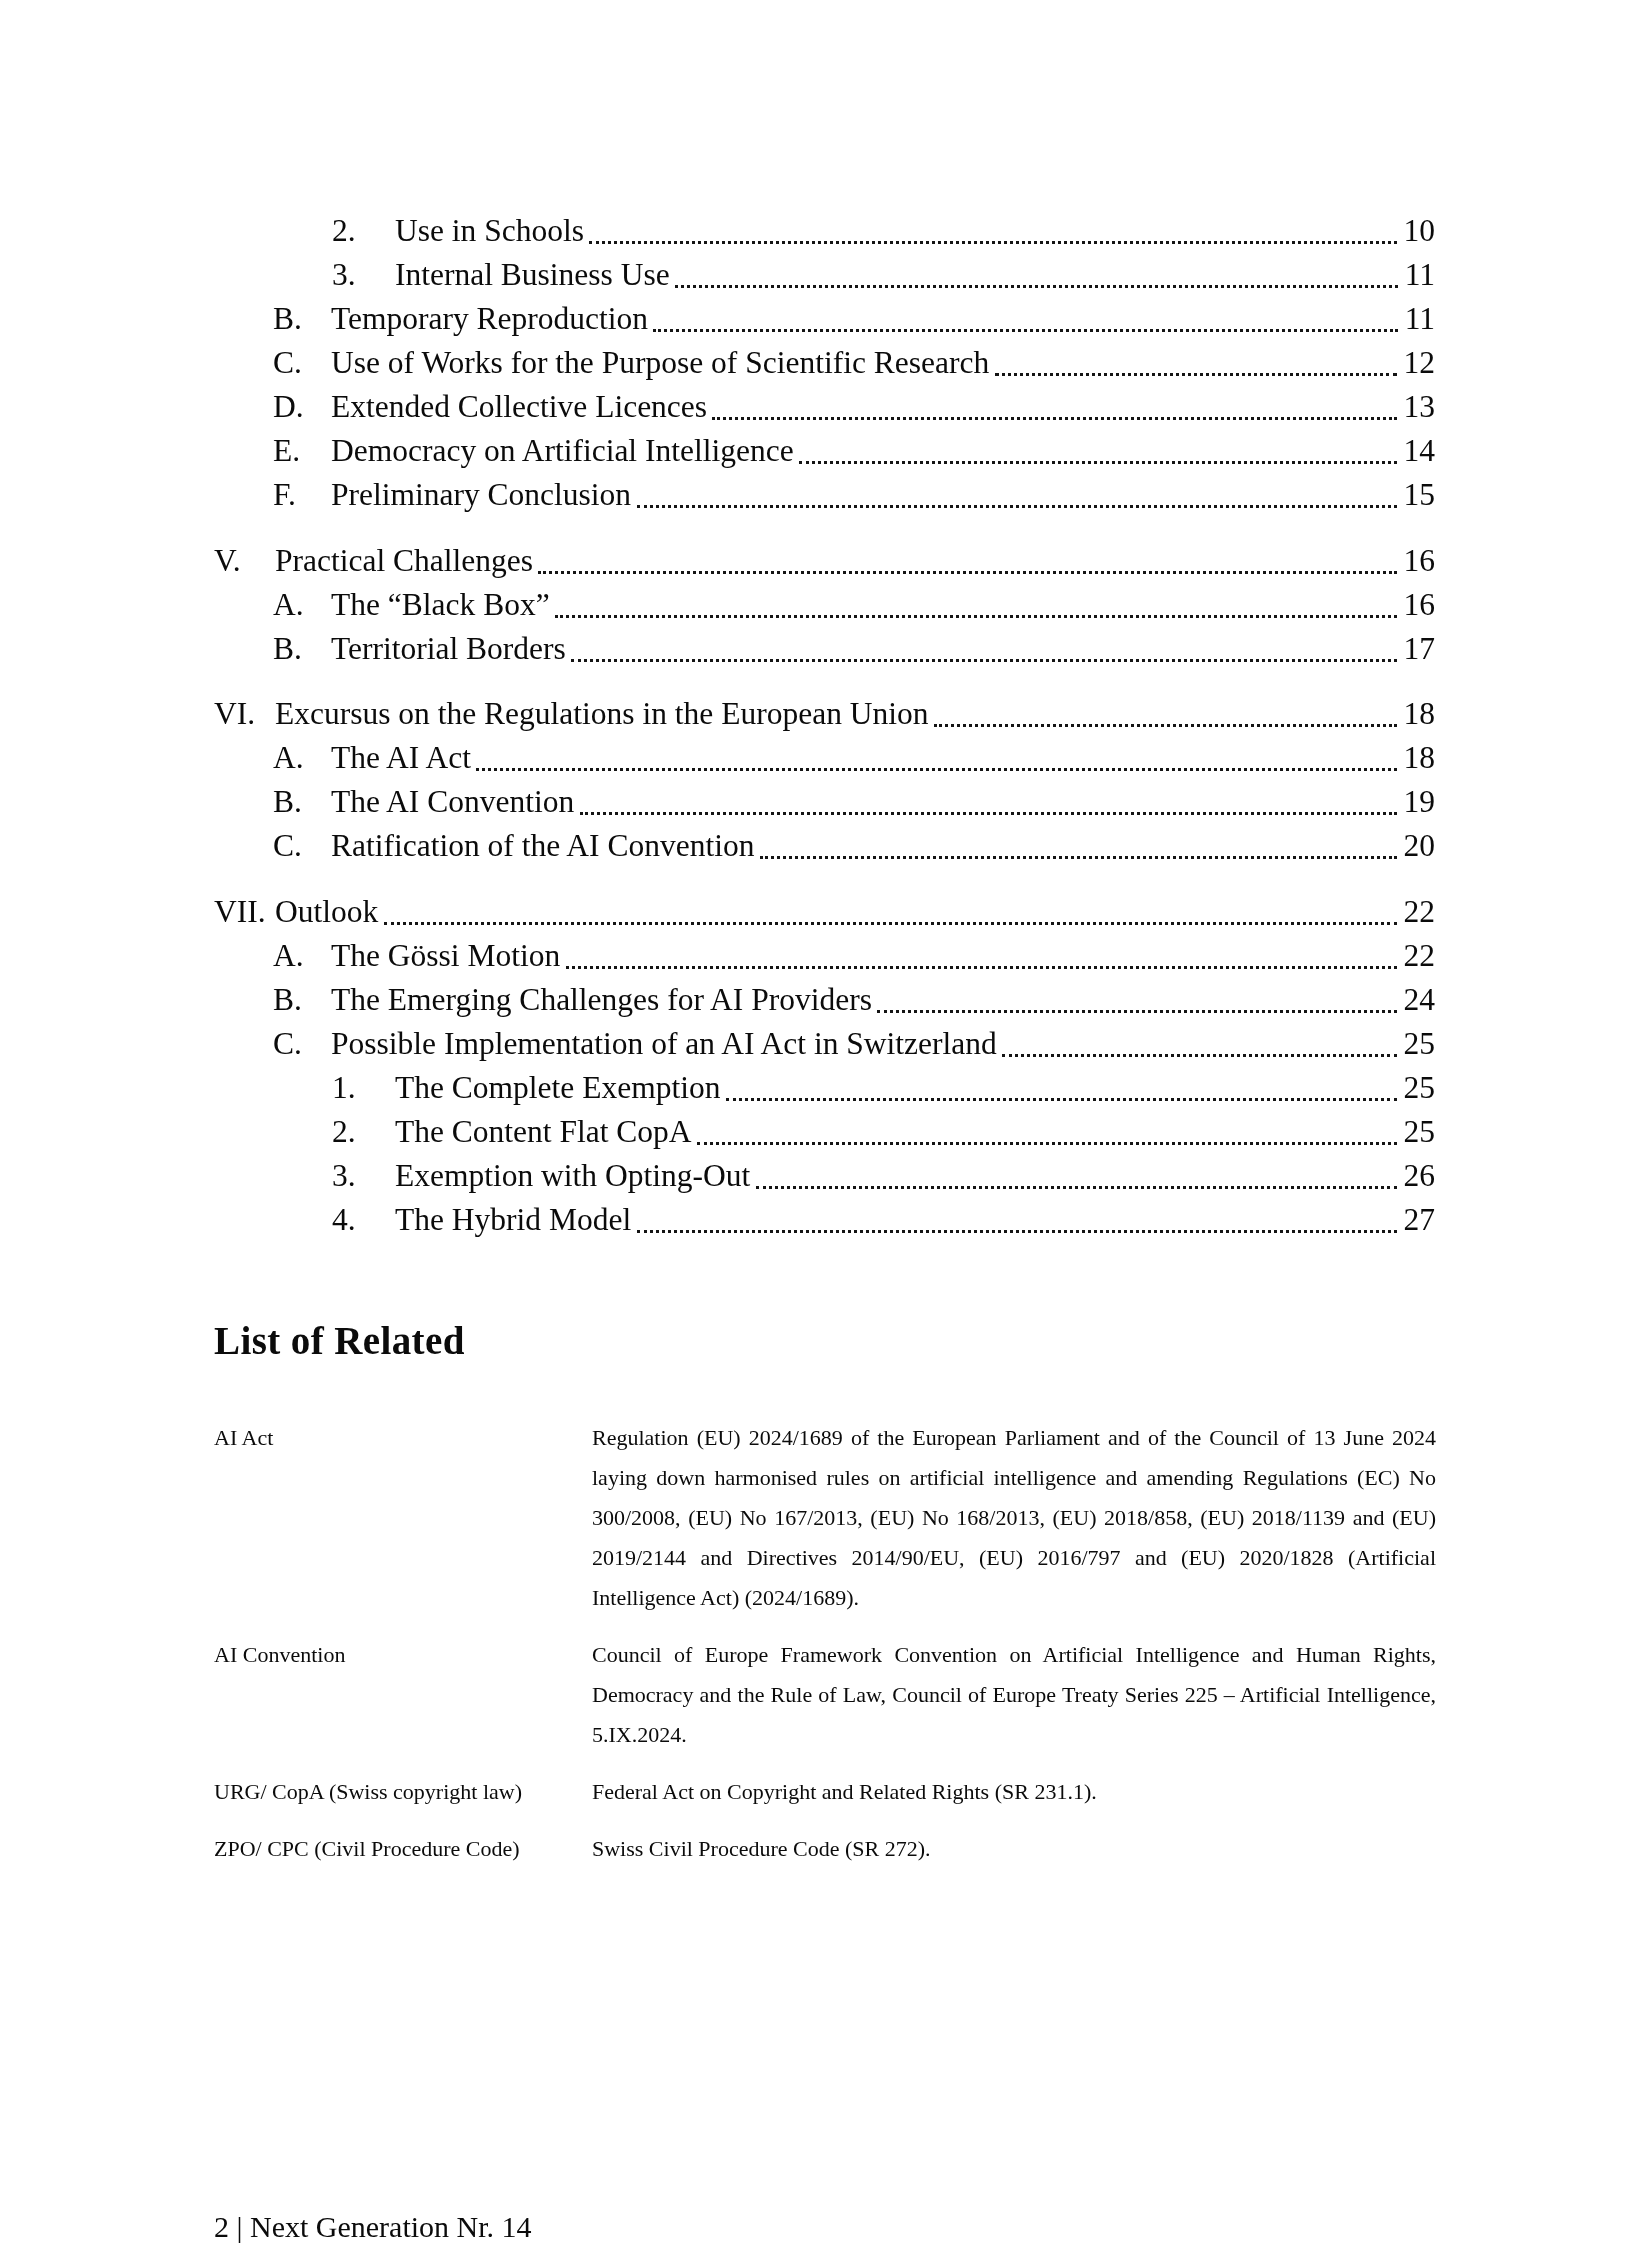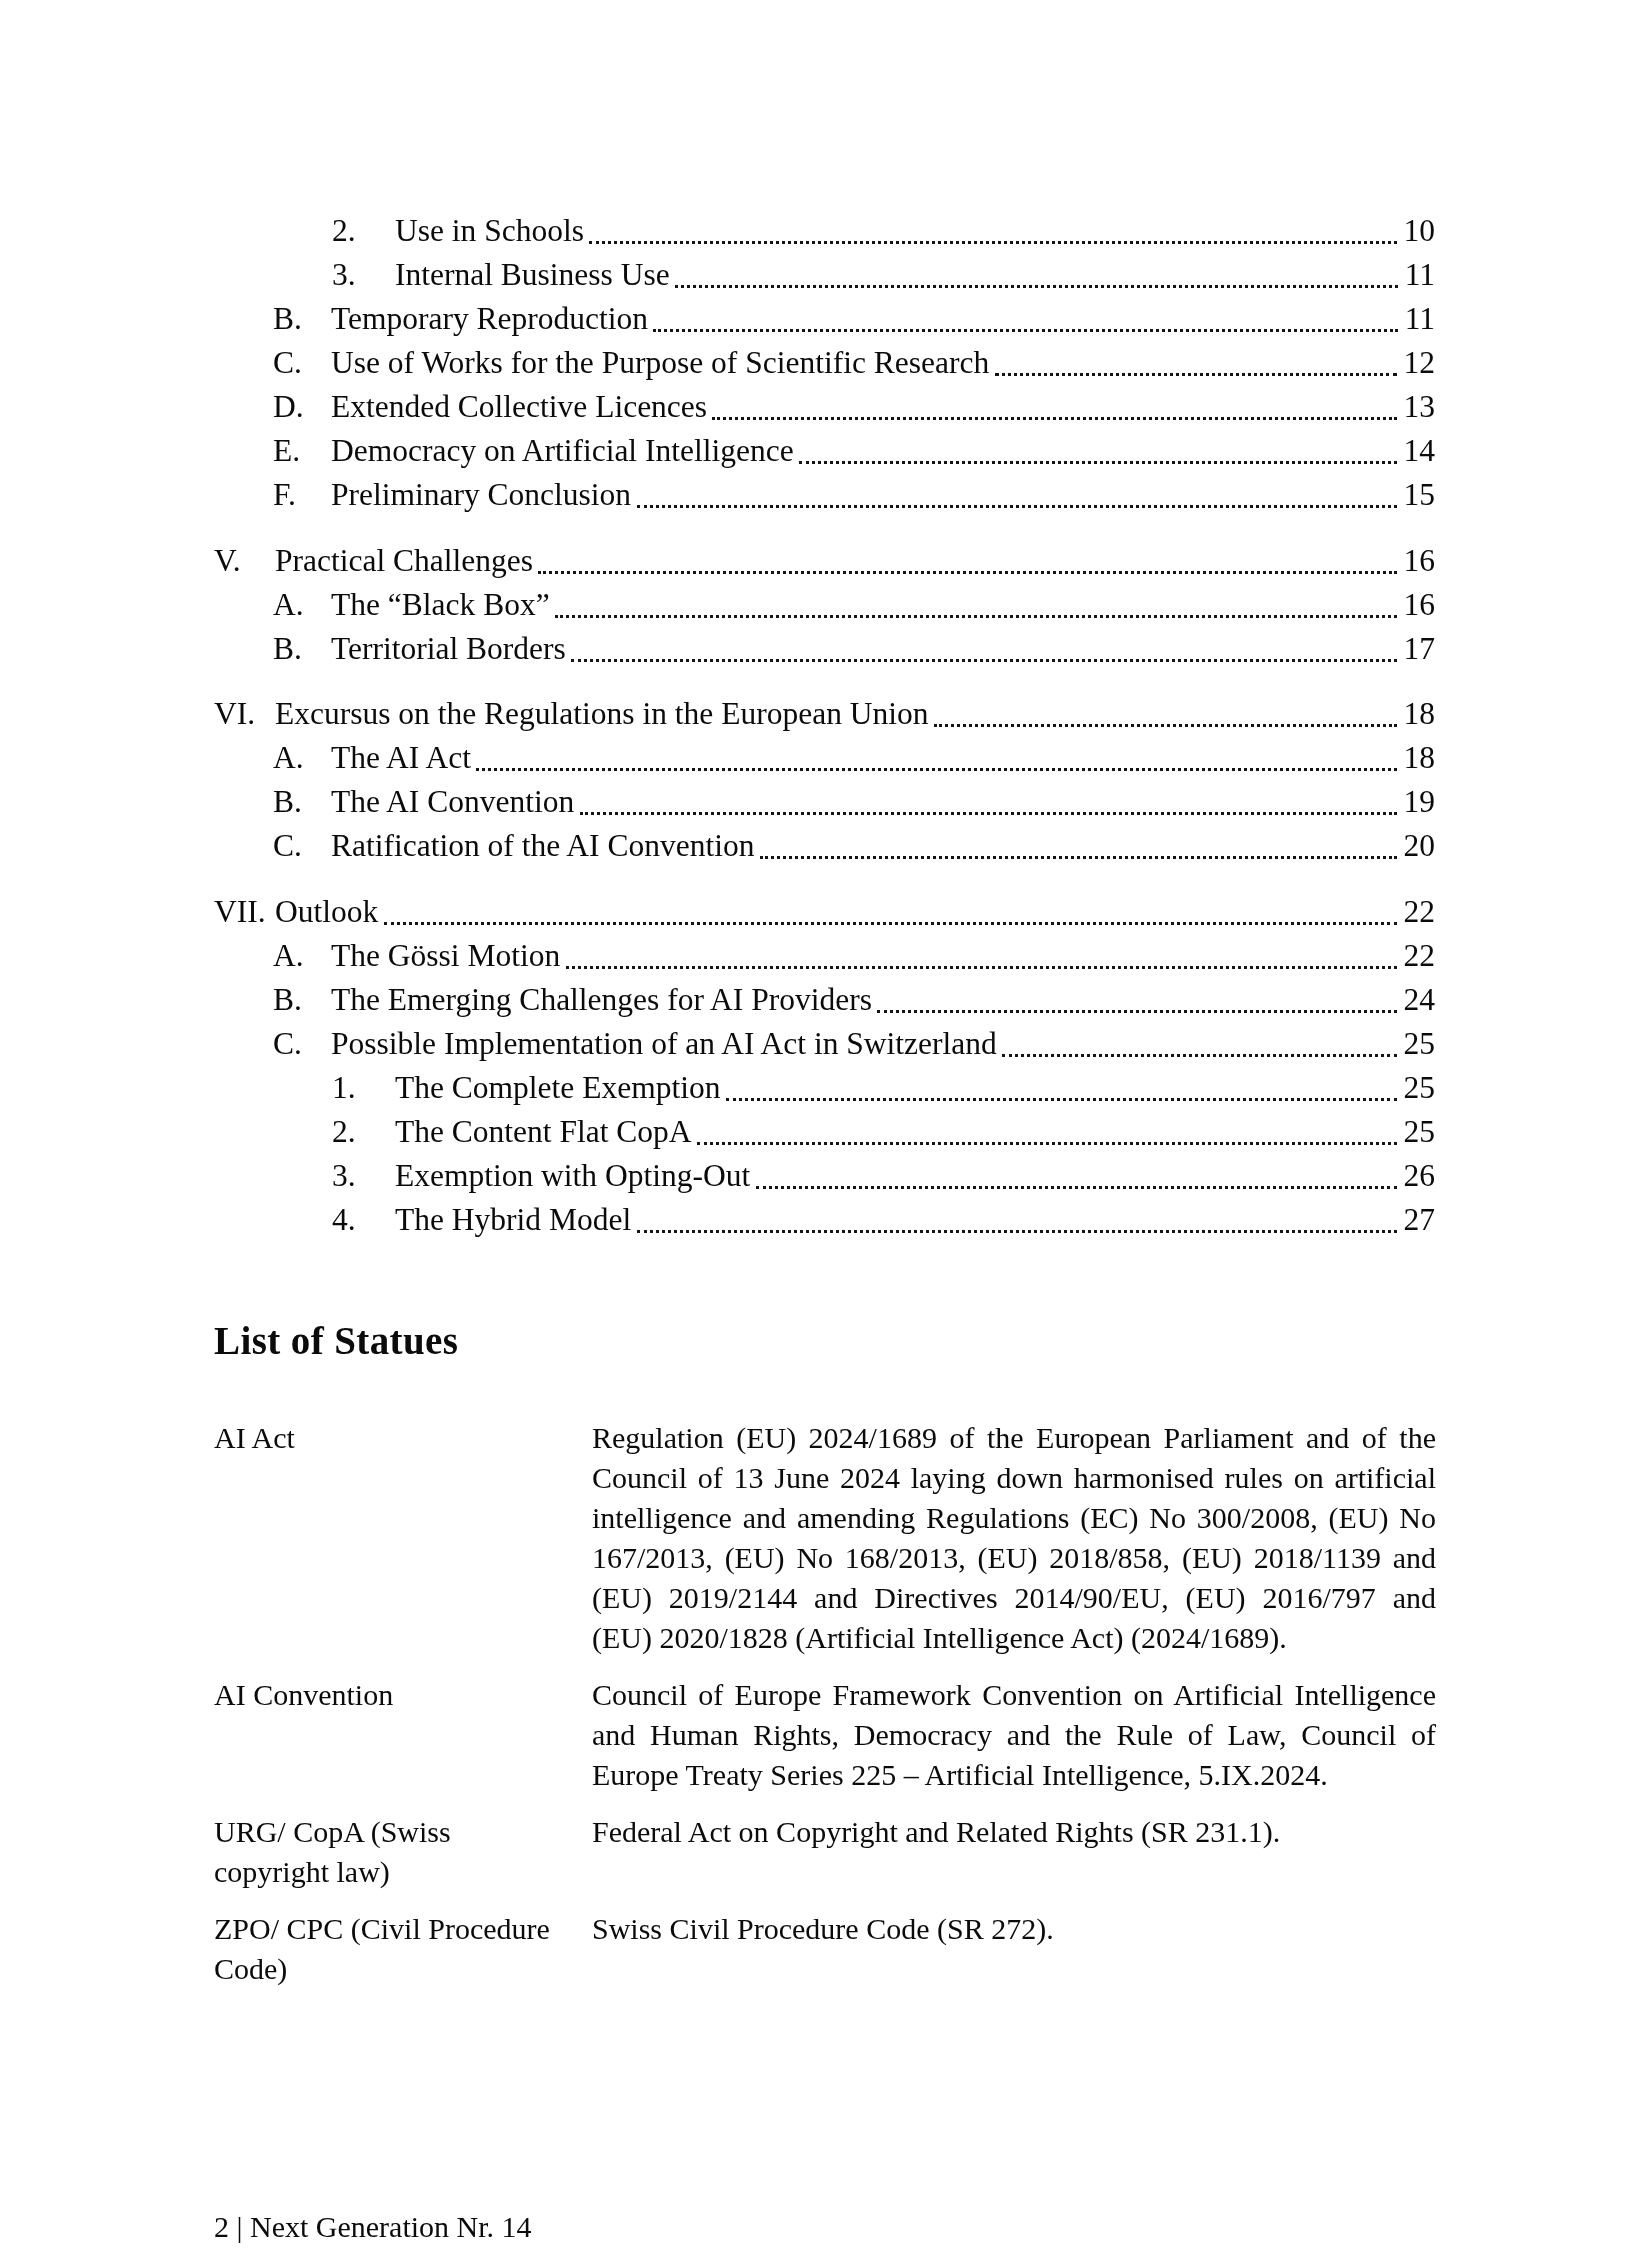--- a/index.html
+++ b/index.html
@@ -51,21 +51,21 @@
     margin: 79px 0 0 0;
     font-size: 39px;
     line-height: 39px;
     font-weight: 700;
     letter-spacing: 0.4px;
   }
 
   
   .def-list {
     margin-top: 58px;
-    font-size: 30px;
+    font-size: 22px;
     line-height: 40px;
   }
   .def-row { display: flex; align-items: flex-start; }
   .def-row + .def-row { margin-top: 17px; }
   .def-term {
     flex: none;
     width: 378px;
     padding-right: 22.5px;
     box-sizing: border-box;
   }
@@ -239,21 +239,21 @@
 
   <div class="toc-row lvl3">
     <span class="marker">4.</span>
     <span class="title">The Hybrid Model</span>
     <span class="leader"></span>
     <span class="pagenum">27</span>
   </div>
 
 </nav>
 
-  <h1 class="statutes-heading">List of Statues</h1>
+  <h1 class="statutes-heading">List of Related</h1>
 
   <section class="def-list">
   <div class="def-row">
     <div class="def-term">AI Act</div>
     <div class="def-value">Regulation (EU) 2024/1689 of the European Parliament and of the Council of 13 June 2024 laying down harmonised rules on artificial intelligence and amending Regulations (EC) No 300/2008, (EU) No 167/2013, (EU) No 168/2013, (EU) 2018/858, (EU) 2018/1139 and (EU) 2019/2144 and Directives 2014/90/EU, (EU) 2016/797 and (EU) 2020/1828 (Artificial Intelligence Act) (2024/1689).</div>
   </div>
 
   <div class="def-row">
     <div class="def-term">AI Convention</div>
     <div class="def-value">Council of Europe Framework Convention on Artificial Intelligence and Human Rights, Democracy and the Rule of Law, Council of Europe Treaty Series 225 – Artificial Intelligence, 5.IX.2024.</div>

